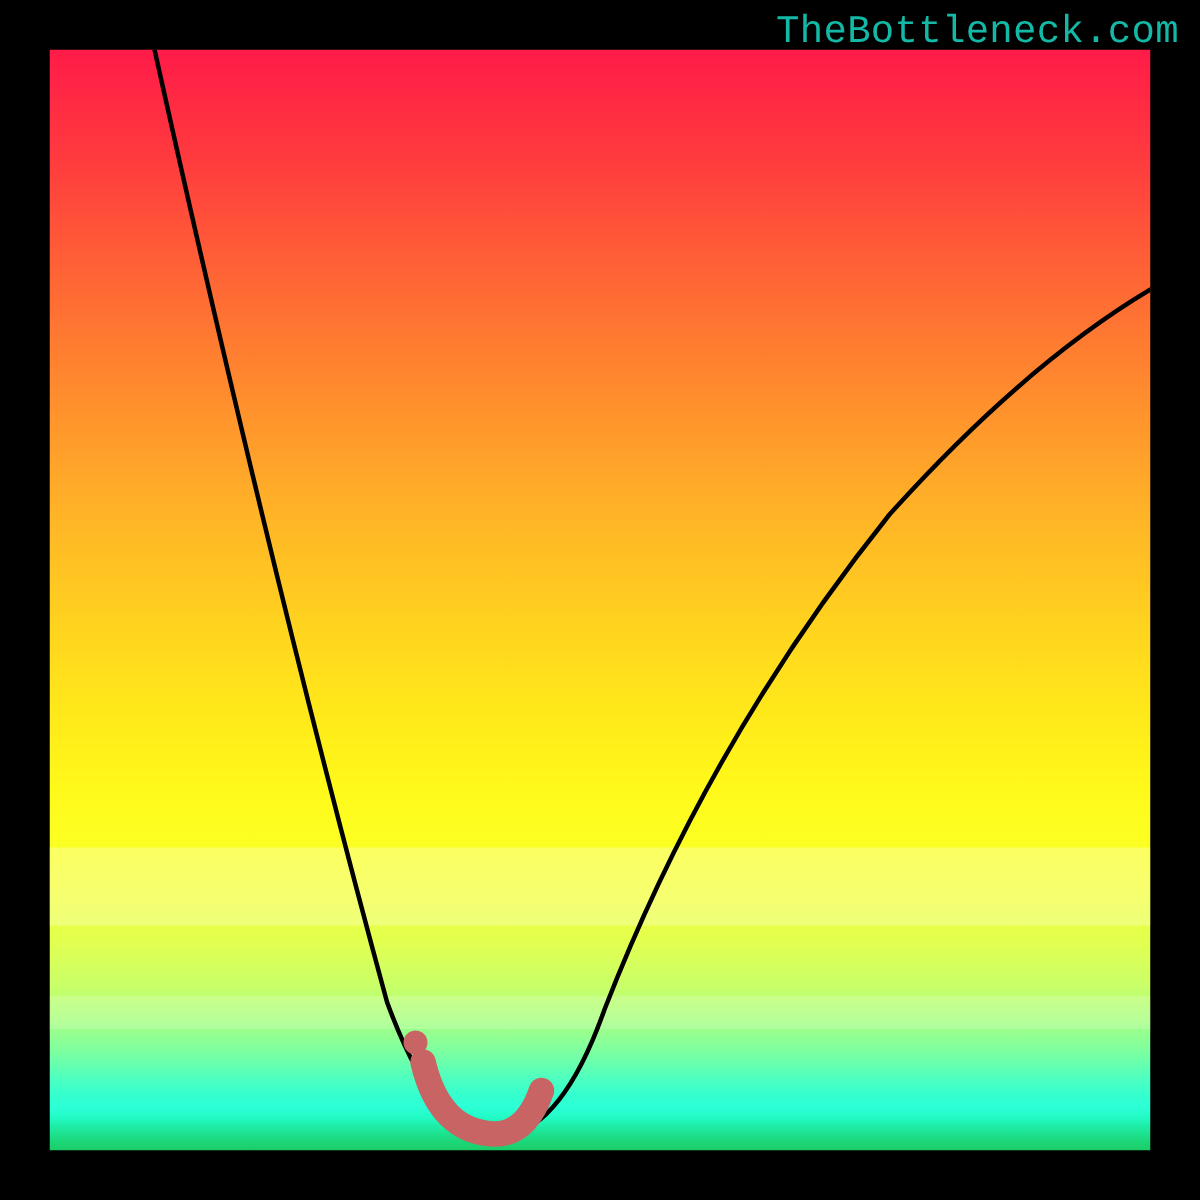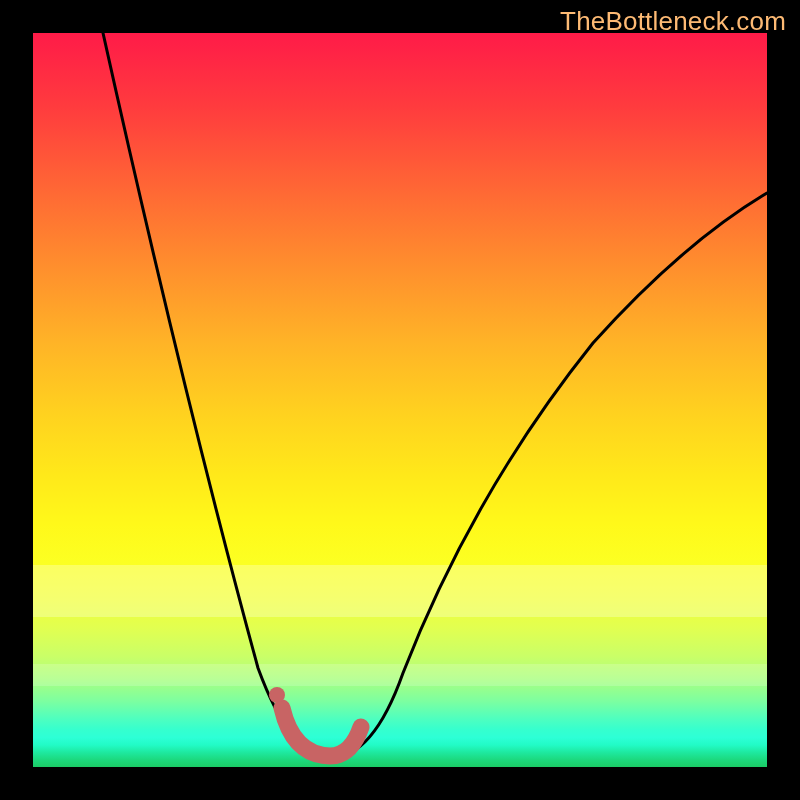--- a/index.html
+++ b/index.html
@@ -55,25 +55,25 @@
   svg.plot {
     position: absolute;
     inset: 0;
     width: 100%;
     height: 100%;
   }
   .watermark {
     position: absolute;
     top: 6px;
     right: 14px;
-    color: #fdba74;
+    color: #14b8a6;
     font-size: 26px;
     font-weight: 400;
     letter-spacing: 0.2px;
-    font-family: Liberation Sans, sans-serif;
+    font-family: Liberation Mono, monospace;
   }
 </style>
 </head>
 <body>
 
 <div class="frame">
   <div class="gradient"></div>
   <div class="pale-band" style="top:72.5%; height:7%;"></div>
   <div class="pale-band" style="top:86%; height:3%; background:rgba(255,255,255,0.18);"></div>
 

